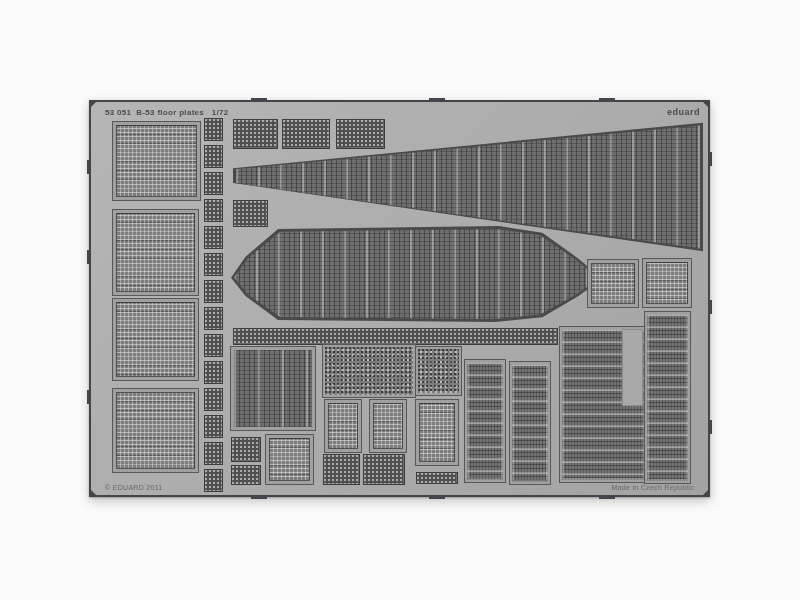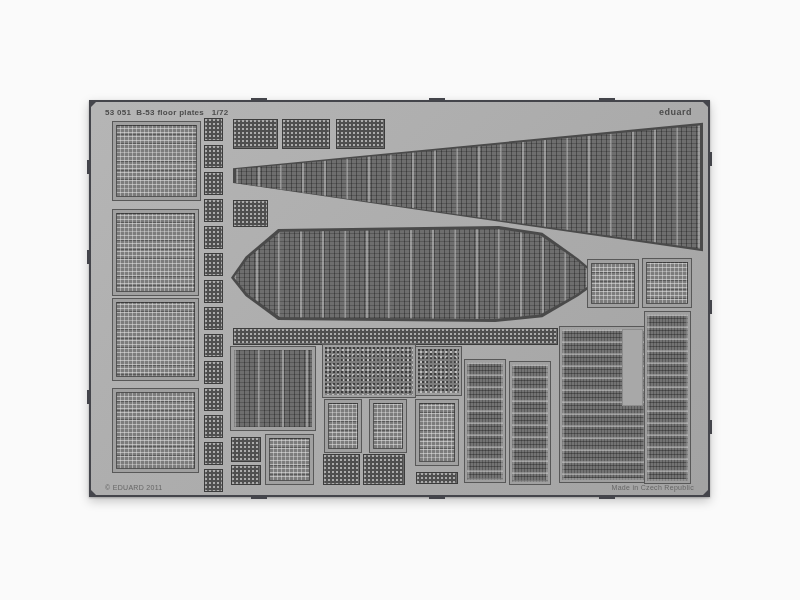--- a/index.html
+++ b/index.html
@@ -84,21 +84,21 @@
       repeating-linear-gradient(180deg, rgba(0,0,0,.2) 0 1px, transparent 1px 4px);
   }
   .tab{position:absolute;background:var(--edge);}
   .corner{position:absolute;width:9px;height:9px;background:var(--edge);}
   .corner.tl{left:-2px;top:-2px;clip-path:polygon(0 0,100% 0,0 100%);}
   .corner.tr{right:-2px;top:-2px;clip-path:polygon(0 0,100% 0,100% 100%);}
   .corner.bl{left:-2px;bottom:-2px;clip-path:polygon(0 0,100% 100%,0 100%);}
   .corner.br{right:-2px;bottom:-2px;clip-path:polygon(100% 0,100% 100%,0 100%);}
   .sheet-text{position:absolute;color:var(--ink);white-space:pre;letter-spacing:.3px;}
   .title{left:14px;top:6px;font-size:8px;font-weight:bold;}
-  .brand{right:16px;top:5px;font-size:9px;font-weight:bold;letter-spacing:.5px;}
+  .brand{right:8px;top:5px;font-size:9px;font-weight:bold;letter-spacing:.5px;}
   .copyright{left:14px;bottom:4px;font-size:7px;color:var(--ink-light);}
   .madein{right:14px;bottom:4px;font-size:7px;color:var(--ink-light);}
 </style>
 </head>
 <body>
 
 <div class="photo-stage">
   <div class="pe-sheet">
     <div class="corner tl"></div>
     <div class="corner tr"></div>

